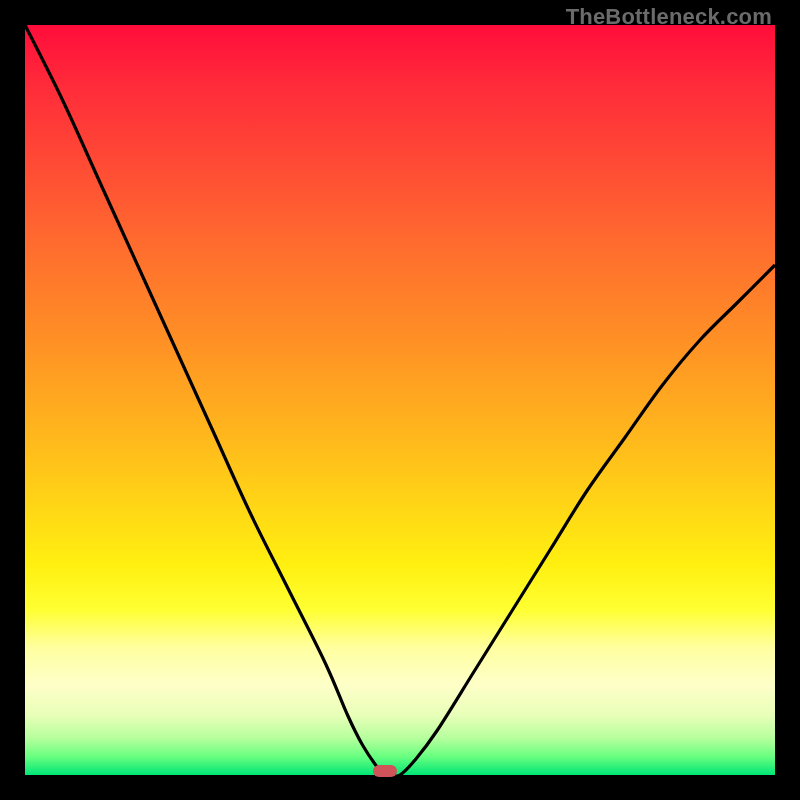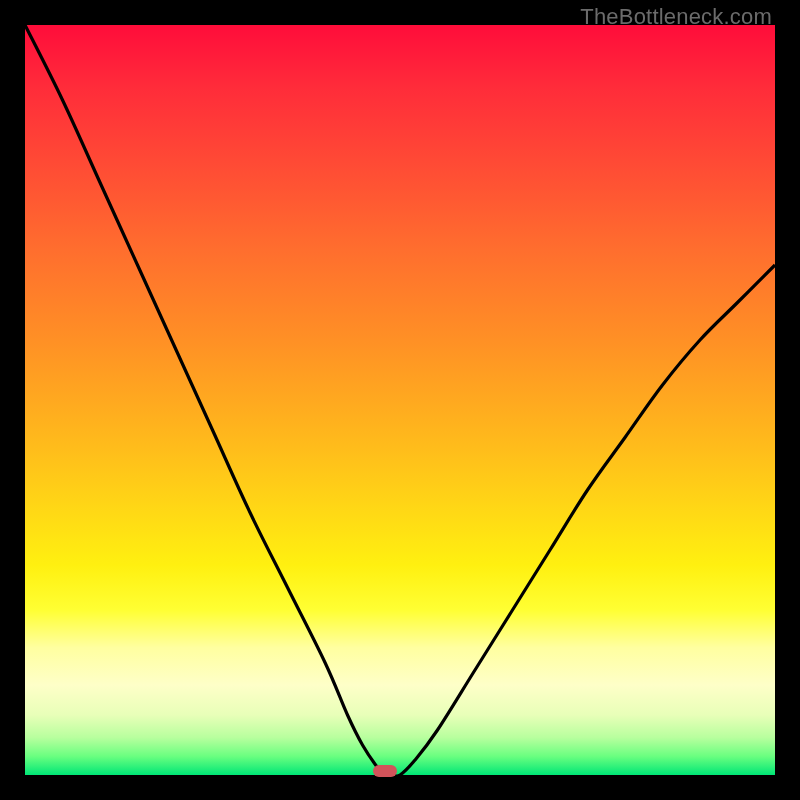--- a/index.html
+++ b/index.html
@@ -39,21 +39,21 @@
       #6aff80 97.5%,
       #00e676 100%
     );
   }
   .watermark {
     position: absolute;
     top: 4px;
     right: 28px;
     font-family: Arial, Helvetica, sans-serif;
     font-size: 22px;
-    font-weight: 400;
+    font-weight: 700;
     color: #6b6b6b;
     letter-spacing: 0.2px;
   }
   svg.curve {
     position: absolute;
     left: 25px;
     top: 25px;
     width: 750px;
     height: 750px;
     overflow: visible;

